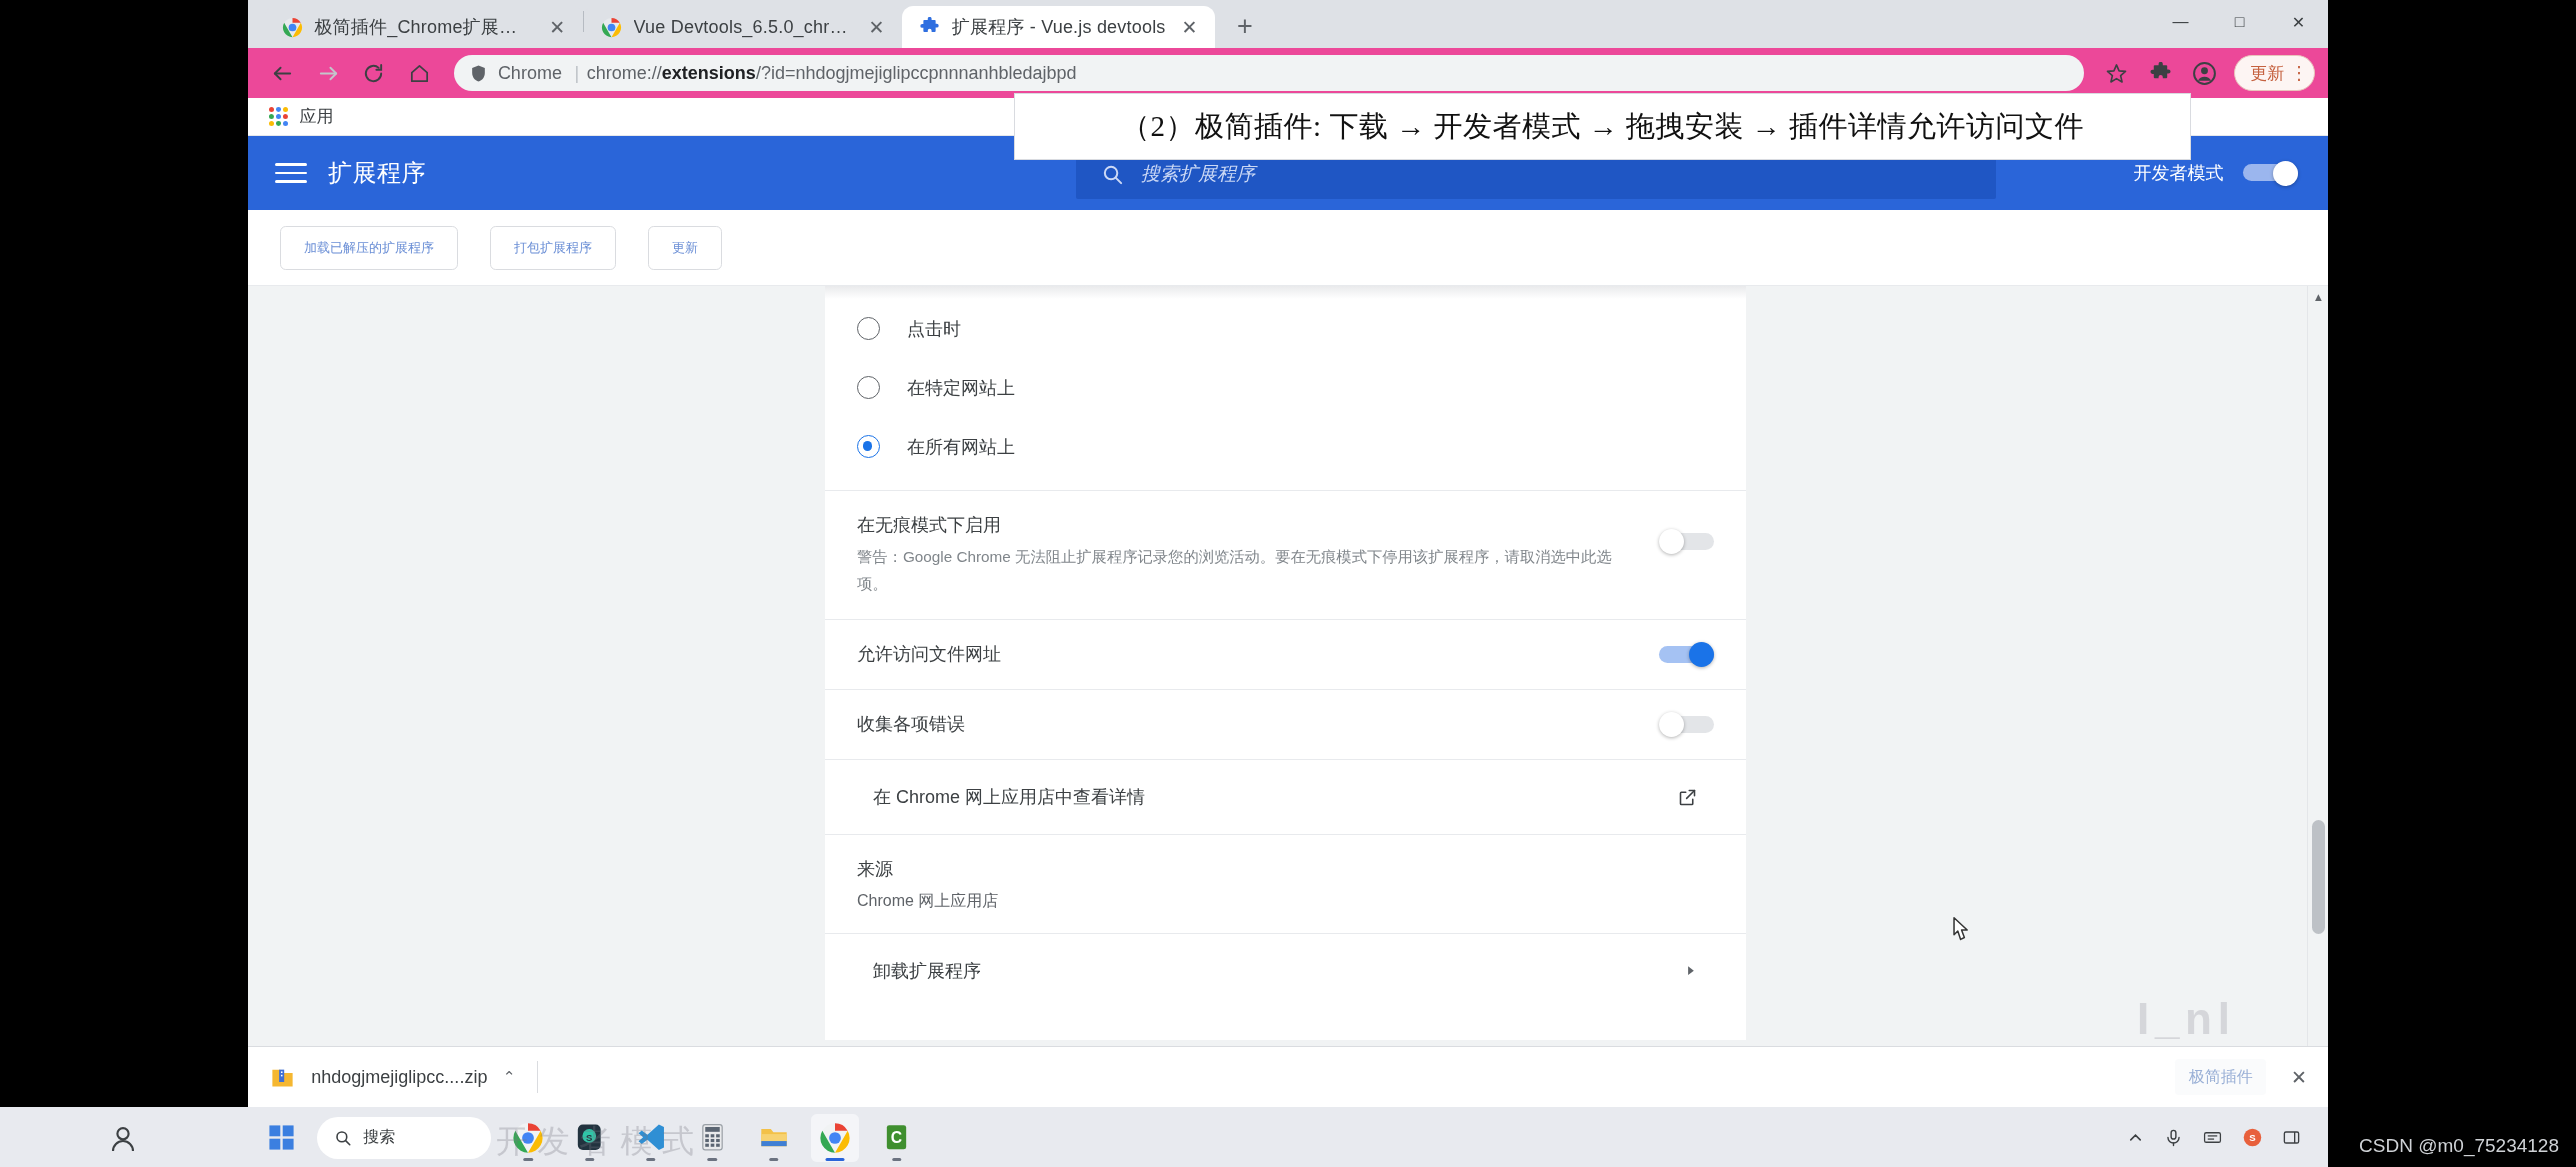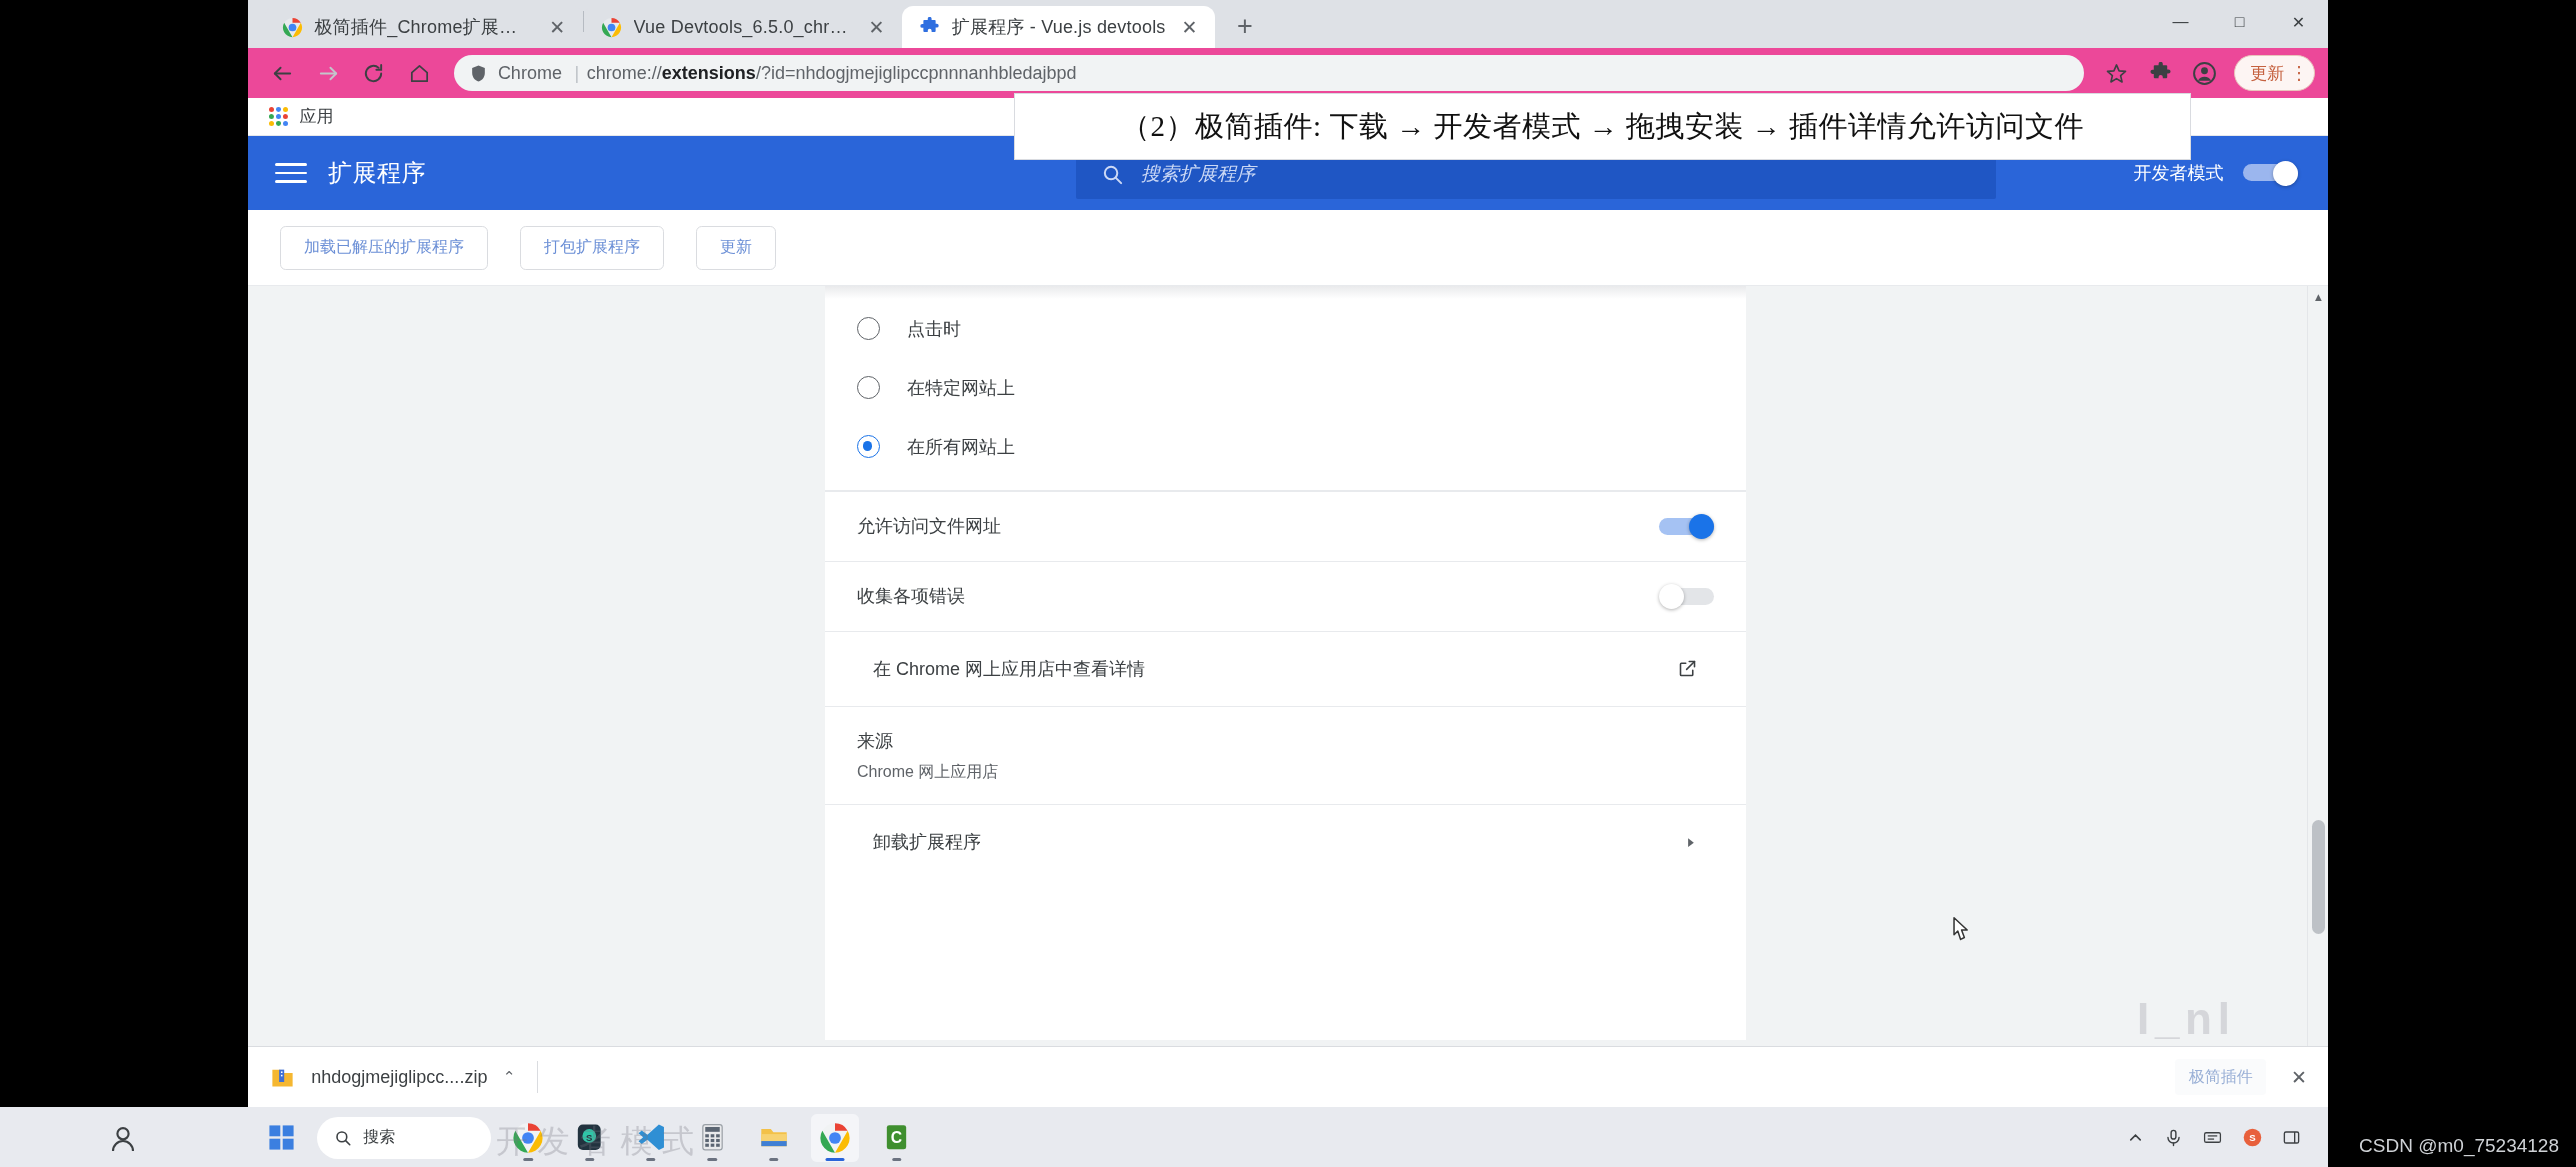--- a/index.html
+++ b/index.html
@@ -148,21 +148,21 @@
   .switch.on-blue .knob { right: 0; background: #1a73e8; }
   .switch.off .track { background: #e3e5e8; }
   .switch.off .knob { left: 0; background: #ffffff; }
 
   .ext-actionbar {
     height: 76px; background: #ffffff; display: flex; align-items: center;
     padding: 0 32px; gap: 32px; border-bottom: 1px solid #e8eaed;
   }
   .ext-btn {
     height: 44px; padding: 0 23px; border: 1px solid #dadce0; border-radius: 5.7px;
-    background: #fff; color: #6b8fd6; font-size: 16px;
+    background: #fff; color: #6b8fd6; font-size: 13px;
     display: flex; align-items: center; justify-content: center;
   }
 
   .ext-body { position: relative; height: 830px; background: #f1f3f4; }
 
   .detail-card {
     position: absolute; left: 577px; top: 0; width: 921px; min-height: 754px;
     background: #ffffff;
   }
   .card-fade { position:absolute; left:0; top:0; width:100%; height: 13.4px;
@@ -466,20 +466,30 @@
               <span class="opt-label">在特定网站上</span>
             </div>
             <div class="opt-row">
               <span class="radio checked"></span>
               <span class="opt-label">在所有网站上</span>
             </div>
 
             <div style="height:13.4px"></div>
             <div class="divider-line"></div>
 
+            <div class="setting-row tall">
+              <div class="setting-main">
+                <div class="setting-title">在无痕模式下启用</div>
+                <div class="setting-desc">警告：Google Chrome 无法阻止扩展程序记录您的浏览活动。要在无痕模式下停用该扩展程序，请取消选中此选项。</div>
+              </div>
+              <span class="switch off" style="margin-top:17px">
+                <span class="track"></span>
+                  <span class="knob"></span>
+              </span>
+            </div>
 
             <div class="divider-line"></div>
 
             <div class="setting-row">
               <div class="setting-title">允许访问文件网址</div>
               <span class="switch on-blue">
                 <span class="track"></span>
                   <span class="knob"></span>
               </span>
             </div>

